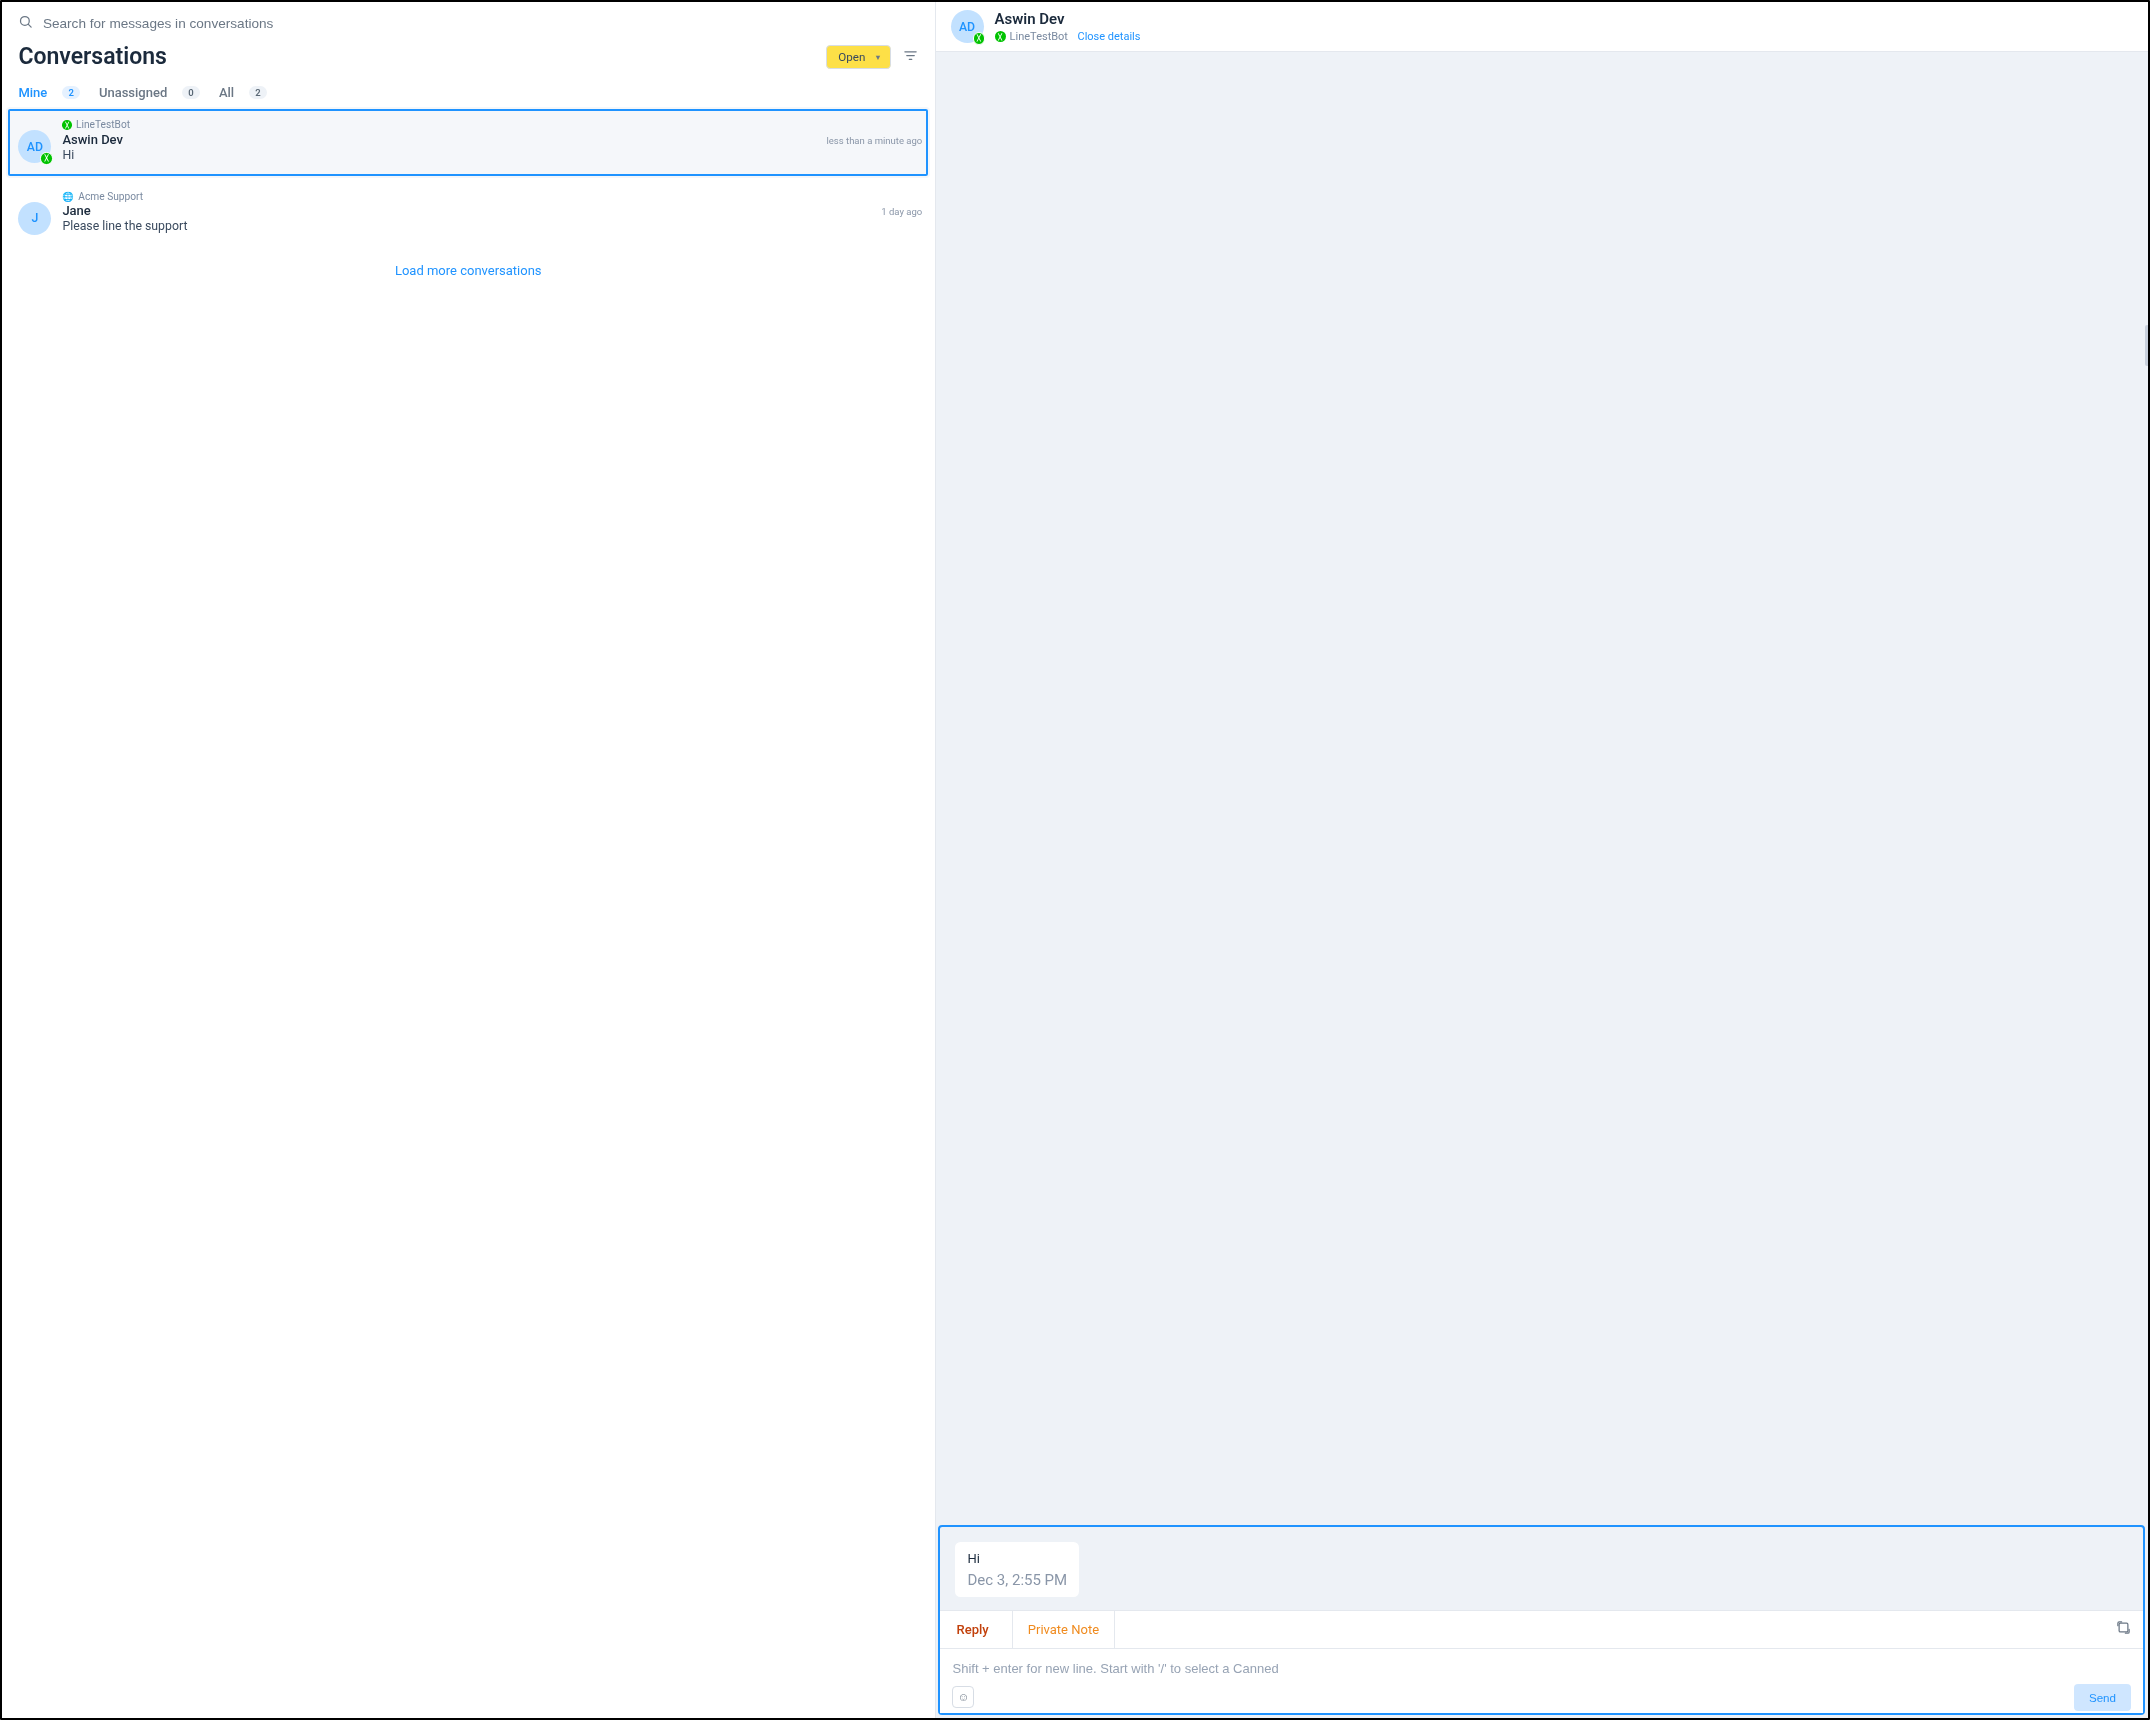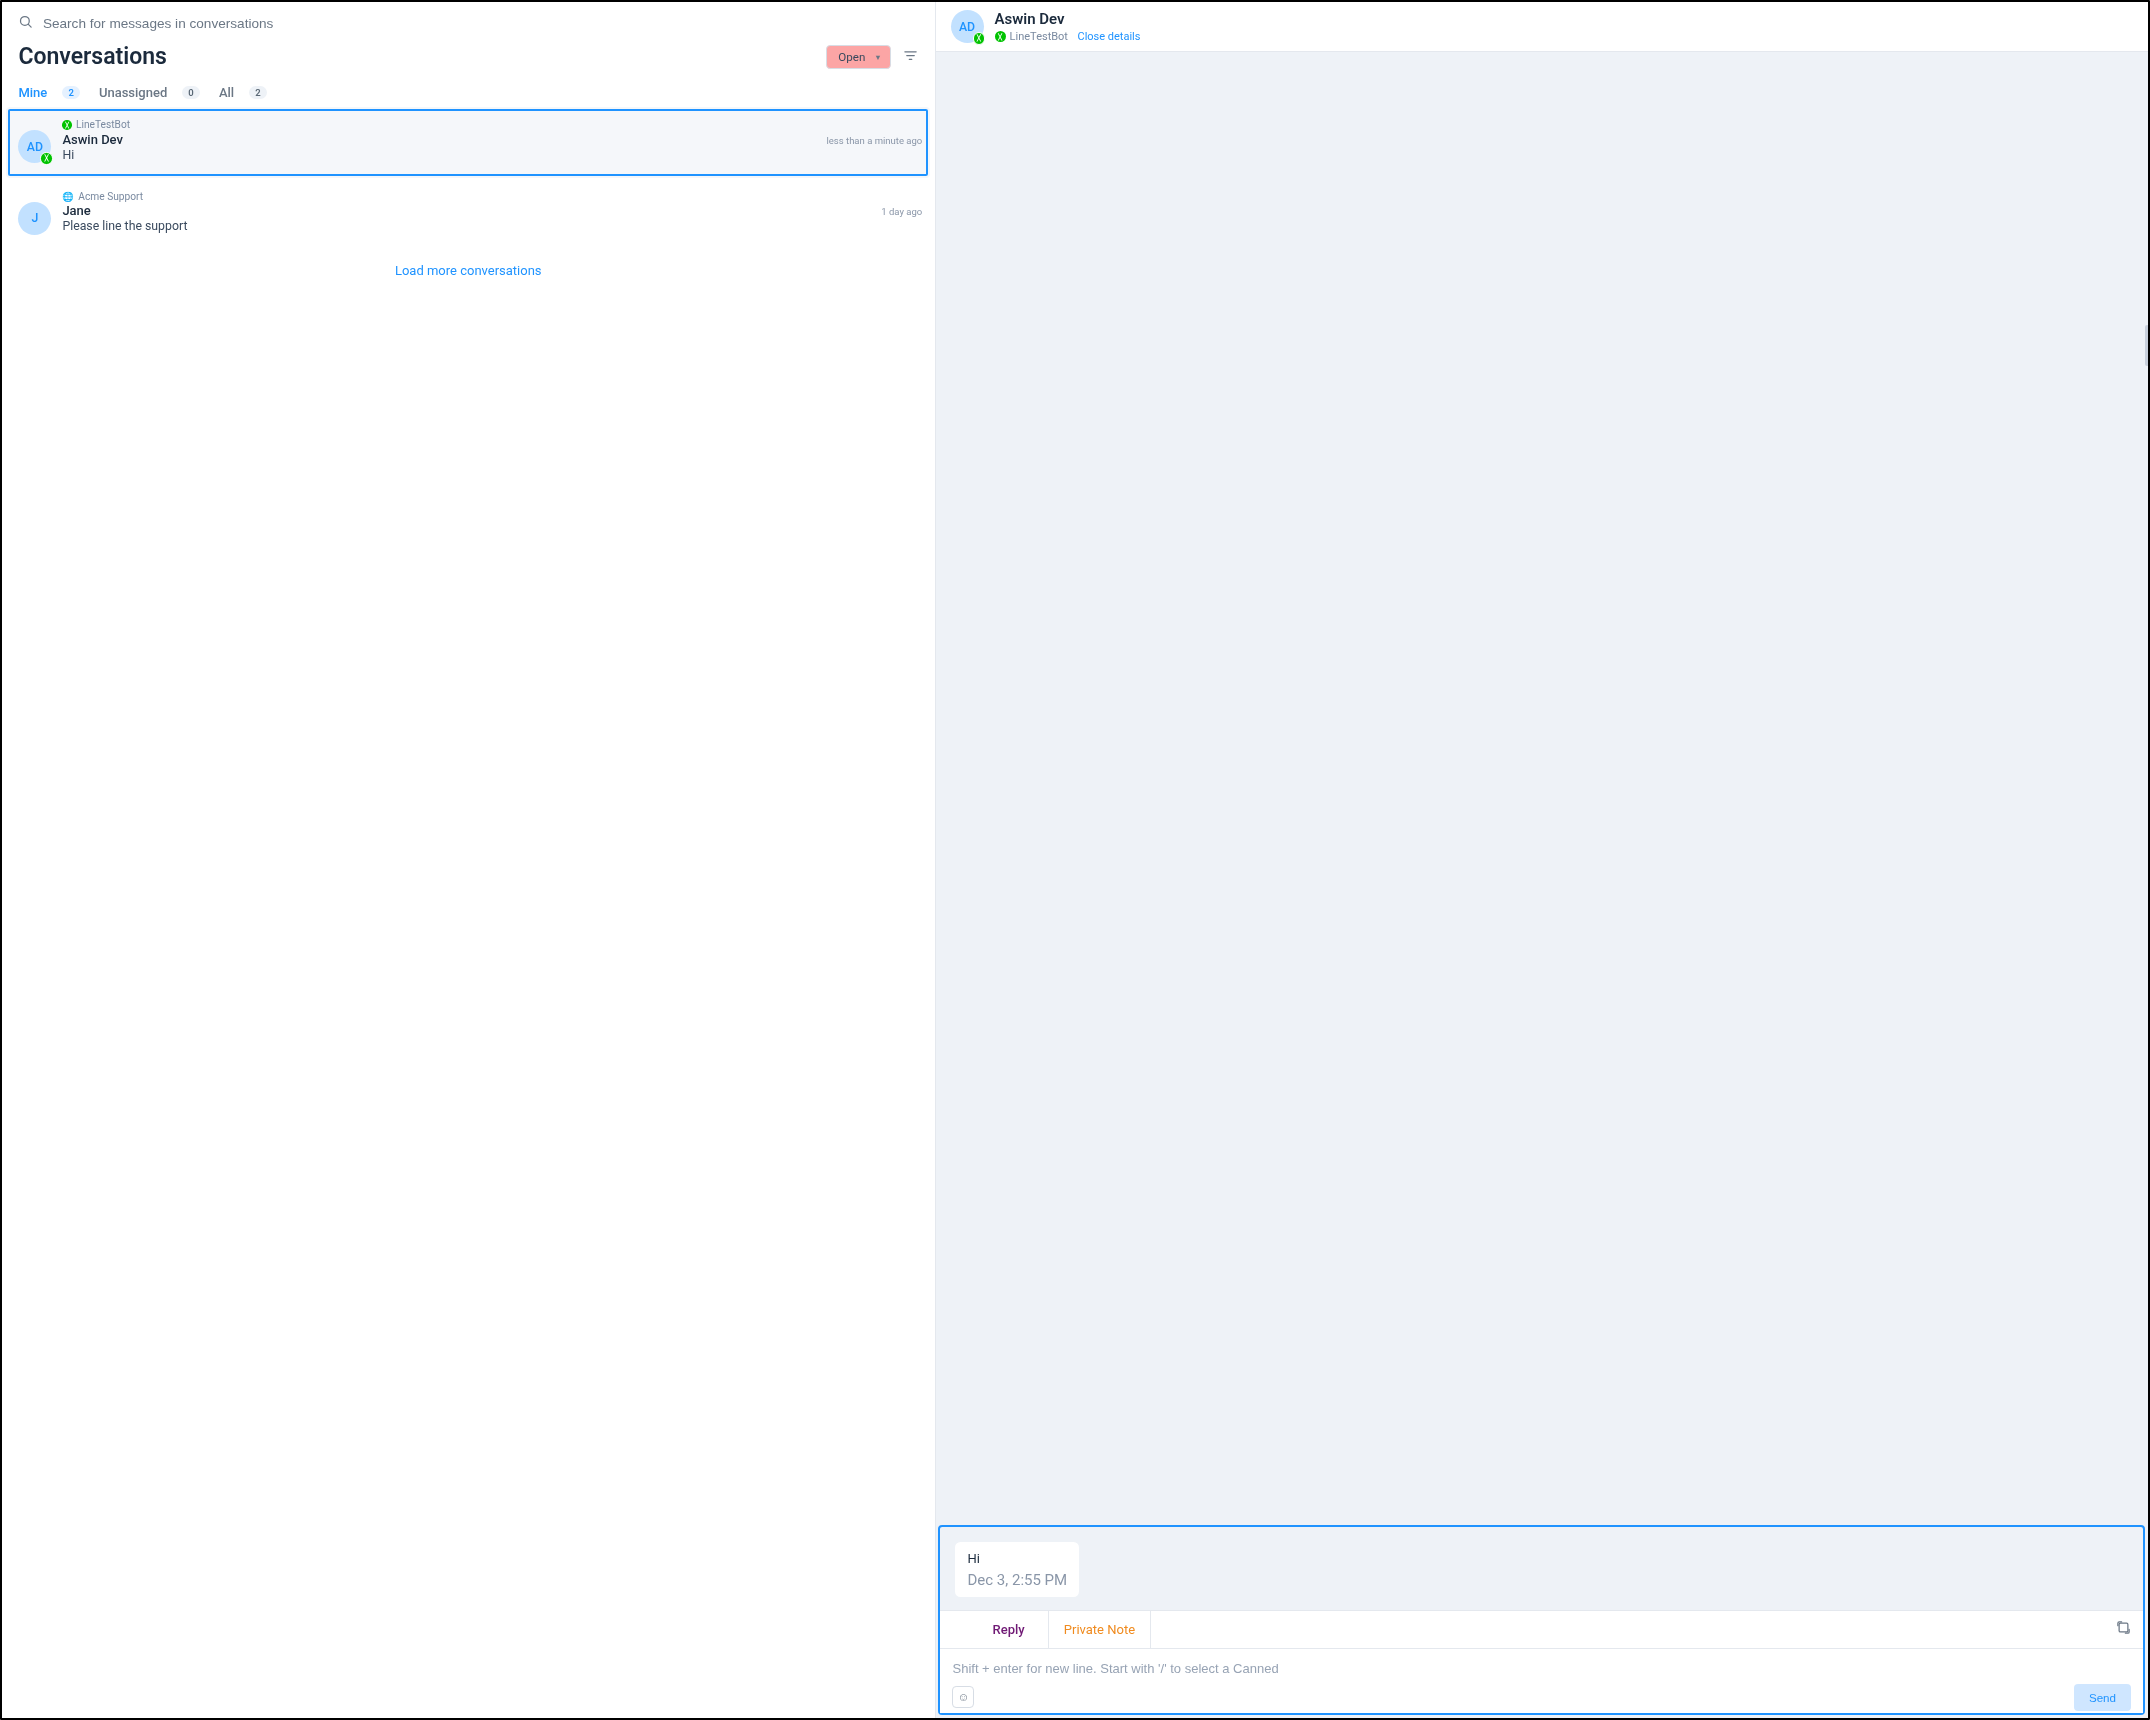--- a/index.html
+++ b/index.html
@@ -51,21 +51,21 @@
     font-weight: 650;
     color: #1b2a3c;
   }
   .title-right { display: flex; align-items: center; gap: 12.3px; }
   .status-select {
     border: 0.7px solid #d7dde5;
     border-radius: 4.1px;
     padding: 4.1px 24.5px 4.1px 11px;
     font-size: 11.6px;
     color: #3a4a5e;
-    background: #fca5a5;
+    background: #fde047;
     position: relative;
     cursor: pointer;
   }
   .status-select::after {
     content: "▼";
     position: absolute;
     right: 8.2px;
     top: 50%;
     transform: translateY(-50%);
     font-size: 7.5px;
@@ -218,21 +218,21 @@
     padding: 0 12.3px;
     gap: 19px;
     position:relative;
   }
   .ctab {
     padding: 11px 4.1px;
     font-size:13px;
     cursor:pointer;
     color:#6b7785;
   }
-  .ctab.reply { color:#701a75; font-weight:500;margin-left:36px; }
+  .ctab.reply { color:#c2410c; font-weight:500; }
   .ctab.note { color:#f08b1f; }
   .ctab.note-border { border:0.7px solid #e4e8ee; border-bottom:none; border-top:none; padding-left:15px; padding-right:15px; }
   .expand-icon { position:absolute; right:12.3px; top:50%; transform:translateY(-50%); cursor:pointer; }
   .expand-icon svg { width:15px; height:15px; stroke:#6b7785; }
   .composer {
     background:#fff;
     padding: 12.3px 12.3px 5.5px 12.3px;
   }
   .composer-input {
     width:100%;

